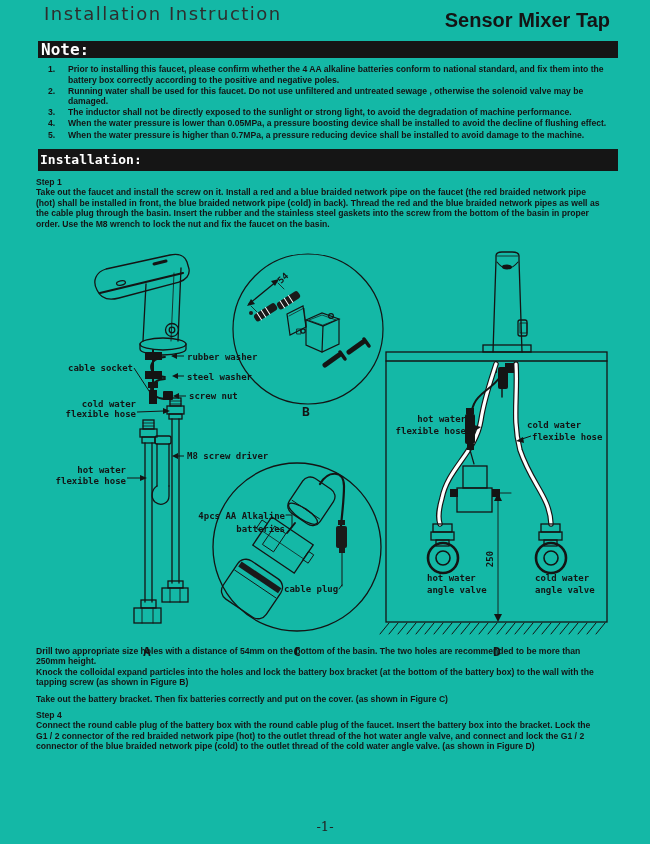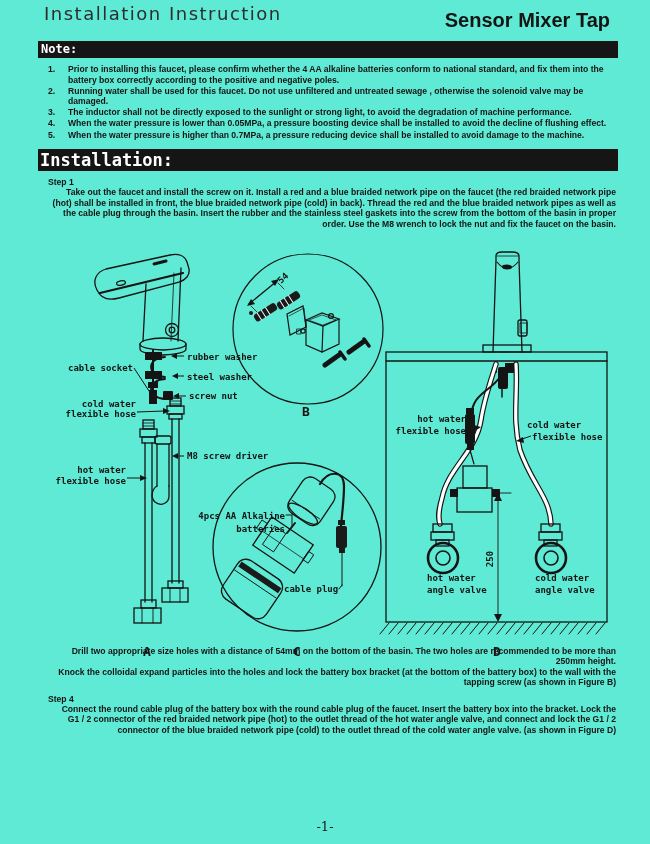--- a/index.html
+++ b/index.html
@@ -1,33 +1,33 @@
 <!DOCTYPE html>
 <html><head>
 <meta charset="utf-8">
 <style>
   html,body{margin:0;padding:0;background:#e8e8e8;}
-  .page{position:relative;width:650px;height:844px;background:#5eead4;margin:0 auto;
+  .page{position:relative;width:650px;height:844px;background:#14b8a6;margin:0 auto;
         font-family:"Liberation Sans",sans-serif;color:#141414;overflow:hidden;}
   .title{position:absolute;left:44px;top:3px;font-family:"DejaVu Sans",sans-serif;
          font-size:18px;letter-spacing:1.5px;color:#2e2e2e;font-weight:400;}
   .product{position:absolute;right:40px;top:9px;font-size:20px;font-weight:bold;}
   .bar{position:absolute;left:38px;width:580px;background:#151515;color:#ffffff;
        font-family:"DejaVu Sans Mono",monospace;font-weight:bold;box-sizing:border-box;}
-  .bar-note{top:41px;height:17px;font-size:12px;line-height:17px;padding-left:3px;}
-  .bar-install{top:149px;height:22px;font-size:17px;line-height:22px;padding-left:2px;}
+  .bar-note{top:41px;height:17px;font-size:16px;line-height:17px;padding-left:3px;}
+  .bar-install{top:149px;height:22px;font-size:13px;line-height:22px;padding-left:2px;}
   .note-list{position:absolute;left:48px;top:64px;width:568px;}
   .note-item{display:grid;grid-template-columns:20px 1fr;font-size:8.6px;font-weight:bold;
              line-height:10.6px;margin-bottom:0.5px;}
   .txt{font-size:8.6px;font-weight:bold;line-height:10.4px;}
-  .step-block{position:absolute;left:48px;width:568px;}
+  .step-block{position:absolute;left:36px;width:568px;}
   .pos-step1{top:177px;}
   .pos-bottom{top:646px;}
   .step h4{margin:0;font-size:8.6px;line-height:10.4px;}
-  .step p{margin:0 0 6px 0;white-space:pre-line;text-align:right;}
+  .step p{margin:0 0 6px 0;white-space:pre-line;}
   .notes-block{margin-top:13px;}
   .footer{position:absolute;left:0;right:0;top:819px;text-align:center;
           font-family:"DejaVu Serif",serif;font-size:13px;color:#222;}
   .diagram{position:absolute;left:0;top:246px;}
   .diagram text{font-family:"DejaVu Sans Mono",monospace;font-weight:bold;fill:#141414;}
   .dlabel{font-size:9px;}
   .flabel{font-size:13px;}
 </style>
 </head>
 <body>
@@ -285,20 +285,21 @@
     <text class="dlabel" x="493" y="559" text-anchor="middle" transform="rotate(-90 493 559)">250</text>
     <text class="flabel" x="497" y="656" text-anchor="middle">D</text>
   </svg>
 
   <div class="step-block pos-bottom txt">
     <div class="step">
       <p>Drill two appropriate size holes with a distance of 54mm on the bottom of the basin. The two holes are recommended to be more than 250mm height.
 Knock the colloidal expand particles into the holes and lock the battery box bracket (at the bottom of the battery box) to the wall with the tapping screw  (as shown in Figure B)</p>
     </div>
     <div class="step">
+      <p>Take out the battery bracket. Then fix batteries correctly and put on the cover. (as shown in Figure C)</p>
     </div>
     <div class="step">
       <h4>Step 4</h4>
       <p>Connect the round cable plug of the battery box with the round cable plug of the faucet. Insert the battery box into the bracket. Lock the G1 / 2 connector of the red braided network pipe (hot) to the outlet thread of the hot water angle valve, and connect and lock the G1 / 2 connector of the blue braided network pipe (cold) to the outlet thread of the cold water angle valve. (as shown in Figure D)</p>
     </div>
     <div class="step notes-block">
     </div>
   </div>
 
   <div class="footer">-1-</div>

